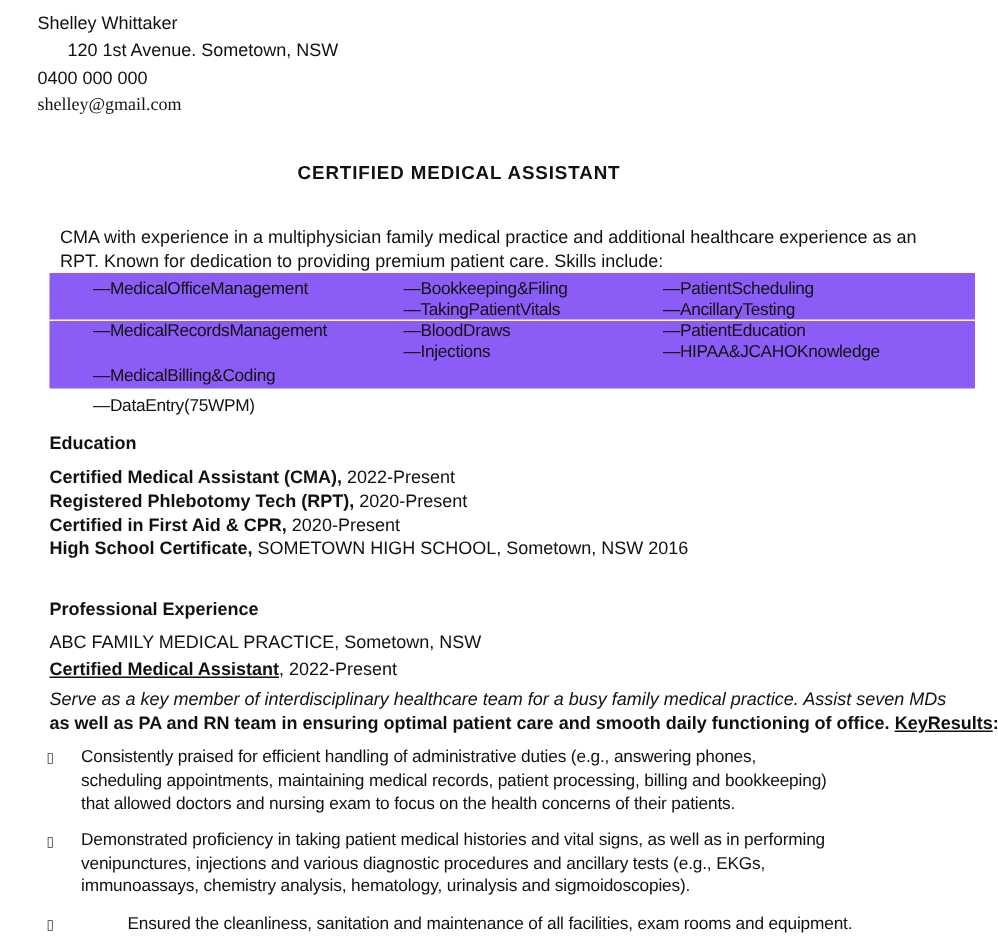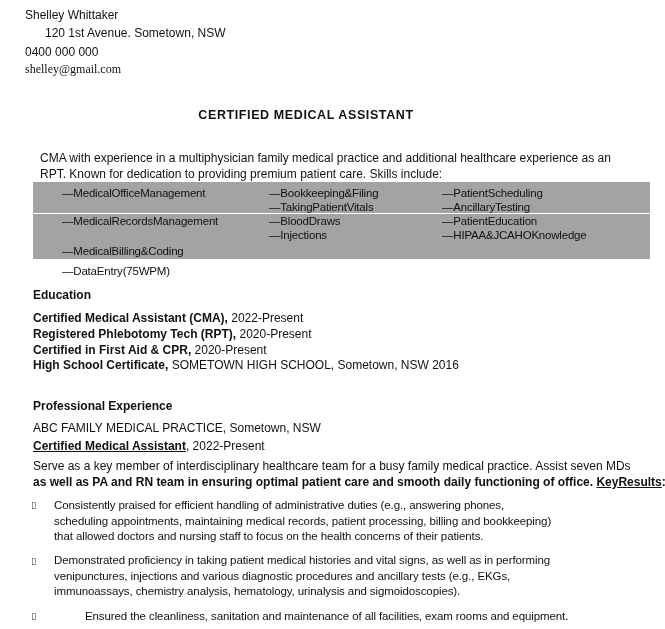--- a/index.html
+++ b/index.html
@@ -8,21 +8,21 @@
       font-family: "Liberation Sans", "DejaVu Sans", sans-serif;
       color: #111111; font-size: 12px;
     }
     .abs { position: absolute; white-space: nowrap; }
     .contact { left: 25px; font-size: 12px; line-height: 14px; }
     .contact.serif { font-family: "Liberation Serif", "DejaVu Serif", serif; font-size: 12px; }
     .title { left: 0; width: 612px; text-align: center; top: 108px; font-weight: bold; font-size: 12.5px; letter-spacing: 0.6px; }
     .summary { left: 40px; font-size: 12px; line-height: 15px; }
     .skills-box {
       position: absolute; left: 33px; top: 182px; width: 617px; height: 77px;
-      background: #a3a3a3;
+      background: #8b5cf6;
     }
     .skills-divider { position: absolute; left: 0; right: 0; top: 31px; height: 1px; background: #ffffff; }
     .skill { position: absolute; font-size: 11.5px; line-height: 13px; letter-spacing: -0.2px; white-space: nowrap; }
     .section-heading { left: 33px; font-weight: bold; font-size: 12px; }
     .edu-line { left: 33px; font-size: 12px; line-height: 15px; }
     .b { font-weight: bold; }
     .u { text-decoration: underline; }
     .para { left: 33px; font-size: 12px; line-height: 16px; }
     .bullet-glyph { position: absolute; font-size: 9px; color: #333; }
     .bullet-text { position: absolute; font-size: 11.5px; line-height: 16px; white-space: nowrap; letter-spacing: -0.1px; }
@@ -62,28 +62,28 @@
 <div class="abs section-heading" style="top:288px;">Education</div>
 
 <div class="abs edu-line" style="top:311px;"><span class="b">Certified Medical Assistant (CMA),</span><span> 2022-Present</span></div>
 <div class="abs edu-line" style="top:327px;"><span class="b">Registered Phlebotomy Tech (RPT),</span><span> 2020-Present</span></div>
 <div class="abs edu-line" style="top:343px;"><span class="b">Certified in First Aid &amp; CPR,</span><span> 2020-Present</span></div>
 <div class="abs edu-line" style="top:358px;"><span class="b">High School Certificate,</span><span> SOMETOWN HIGH SCHOOL, Sometown, NSW 2016</span></div>
 
 <div class="abs section-heading" style="top:399px;">Professional Experience</div>
 <div class="abs para" style="top:420px;">ABC FAMILY MEDICAL PRACTICE, Sometown, NSW</div>
 <div class="abs para" style="top:438px;"><span class="b u">Certified Medical Assistant</span><span>, 2022-Present</span></div>
-<div class="abs para" style="top:458px;">Serve as a key member of interdisciplinary healthcare team for a busy family medical practice. Assist seven MDs</div>
+<div class="abs para" style="top:458px;font-style:italic;">Serve as a key member of interdisciplinary healthcare team for a busy family medical practice. Assist seven MDs</div>
 <div class="abs para" style="top:474px;font-weight:bold;"><span>as well as PA and RN team in ensuring optimal patient care and smooth daily functioning of office. </span><span class="u">KeyResults</span><span>:</span></div>
 
 <div>
   <span class="bullet-glyph" style="left:31px; top:500px;">▯</span>
   <div class="bullet-text" style="left:54px; top:497px;">Consistently praised for efficient handling of administrative duties (e.g., answering phones,</div>
   <div class="bullet-text" style="left:54px; top:513px;">scheduling appointments, maintaining medical records, patient processing, billing and bookkeeping)</div>
-  <div class="bullet-text" style="left:54px; top:528px;">that allowed doctors and nursing staff to focus on the health concerns of their patients.</div>
+  <div class="bullet-text" style="left:54px; top:528px;">that allowed doctors and nursing exam to focus on the health concerns of their patients.</div>
 </div>
 
 <div>
   <span class="bullet-glyph" style="left:31px; top:556px;">▯</span>
   <div class="bullet-text" style="left:54px; top:552px;">Demonstrated proficiency in taking patient medical histories and vital signs, as well as in performing</div>
   <div class="bullet-text" style="left:54px; top:568px;">venipunctures, injections and various diagnostic procedures and ancillary tests (e.g., EKGs,</div>
   <div class="bullet-text" style="left:54px; top:583px;">immunoassays, chemistry analysis, hematology, urinalysis and sigmoidoscopies).</div>
 </div>
 
 <div>

